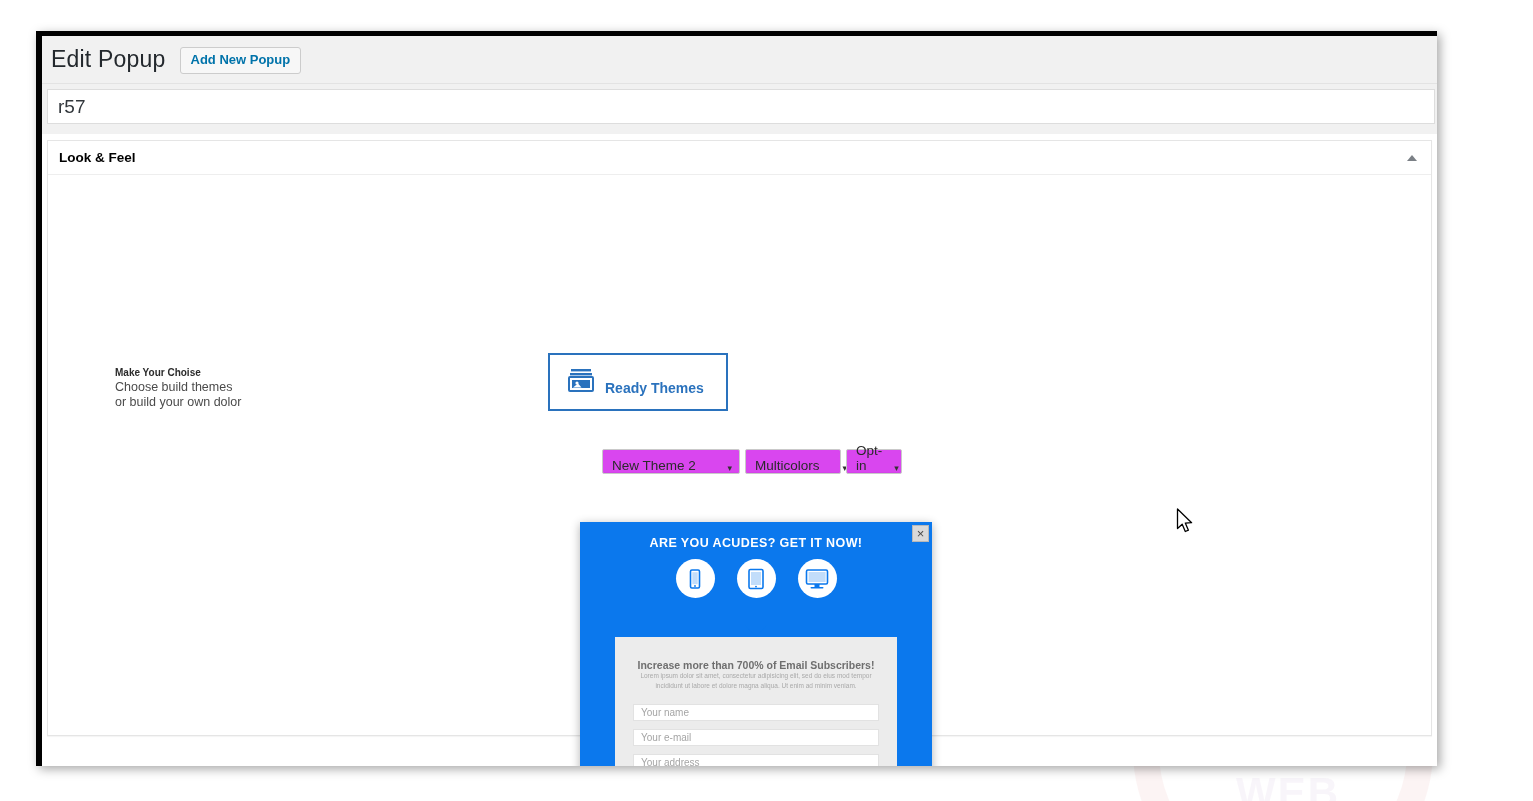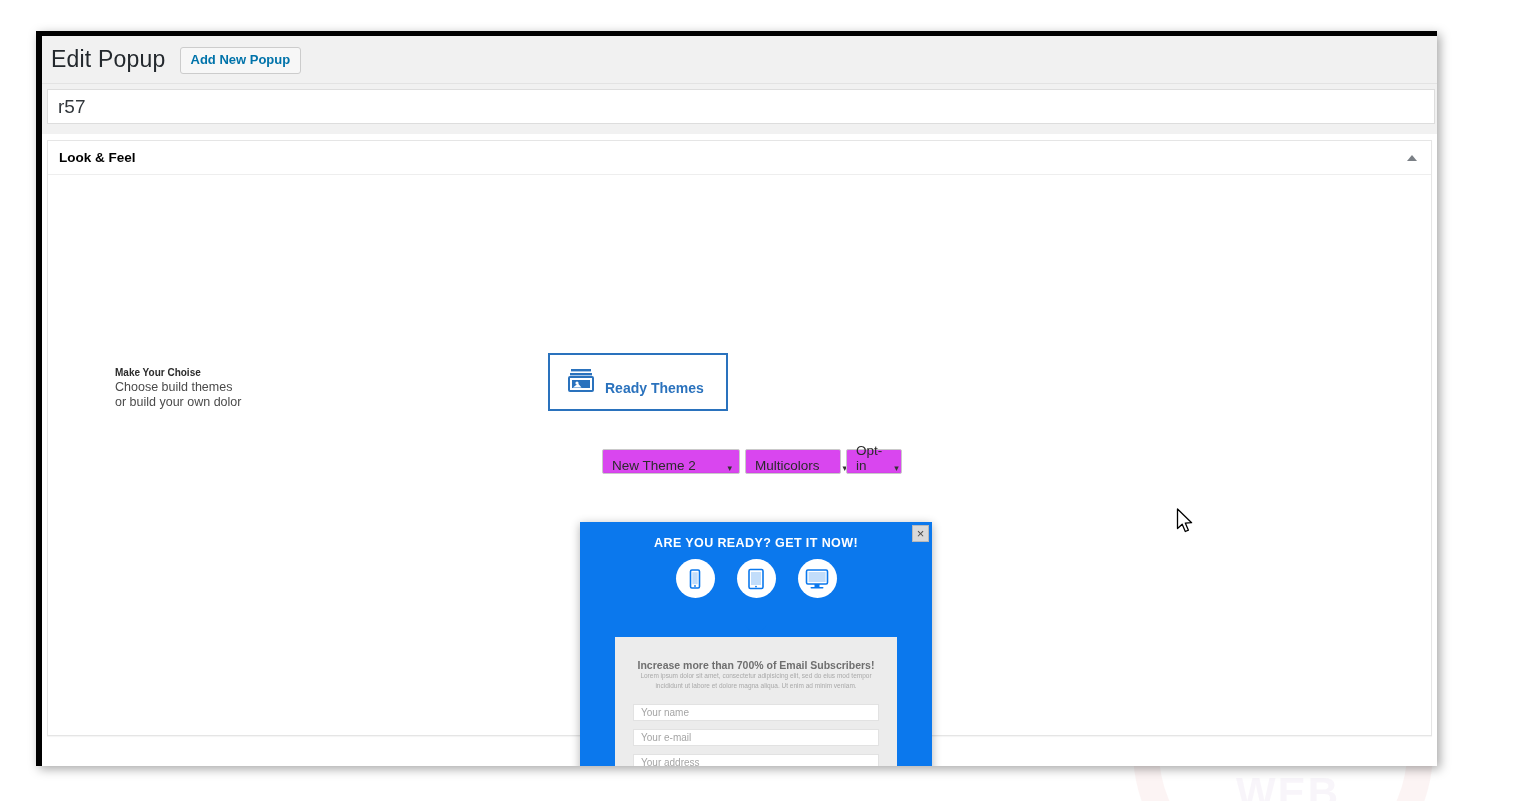--- a/index.html
+++ b/index.html
@@ -418,21 +418,21 @@
           <div class="sel sel-type">
             <span>Opt-in</span>
             <span class="sel-caret">▾</span>
           </div>
         </div>
 
         <div class="popup-preview">
 
           <div class="popup-close">×</div>
 
-          <div class="popup-headline">ARE YOU READY?  GET IT NOW!</div>
+          <div class="popup-headline">ARE YOU ACUDES?  GET IT NOW!</div>
 
           <div class="device-row">
             <div class="device-circle">
               <svg width="20" height="22" viewBox="0 0 20 22">
                 <rect x="5.5" y="2" width="9" height="18" rx="1.4" fill="none" stroke="#0b78ed" stroke-width="1.6"></rect>
                 <rect x="7.3" y="4.2" width="5.4" height="12" fill="#0b78ed" opacity="0.25"></rect>
                 <circle cx="10" cy="18" r="0.9" fill="#0b78ed"></circle>
               </svg>
             </div>
             <div class="device-circle">

